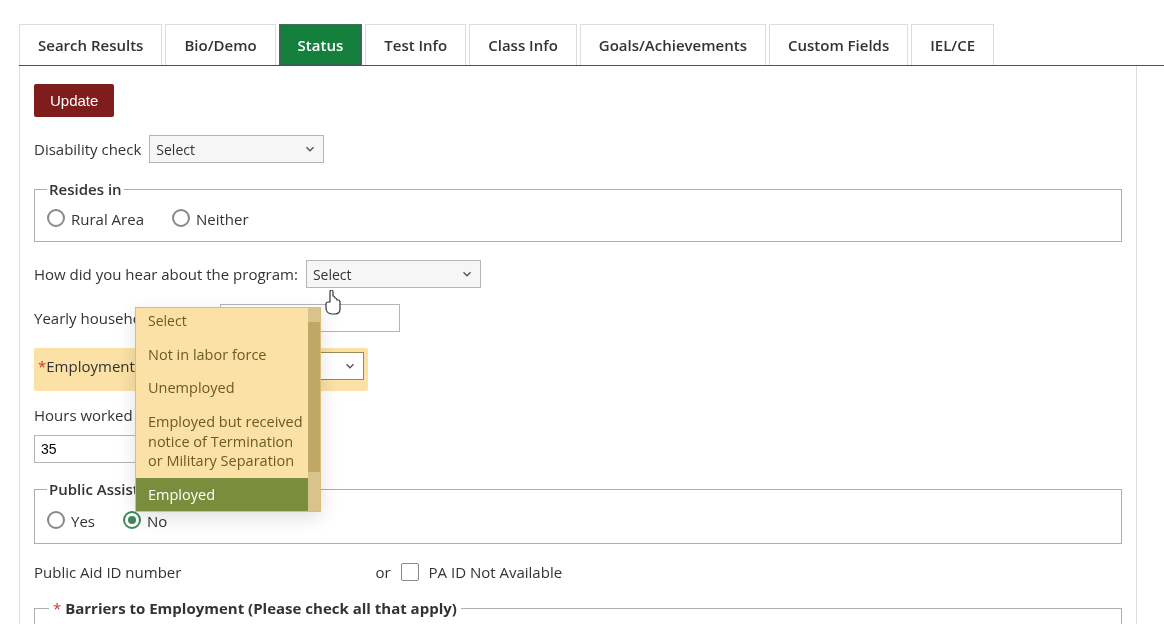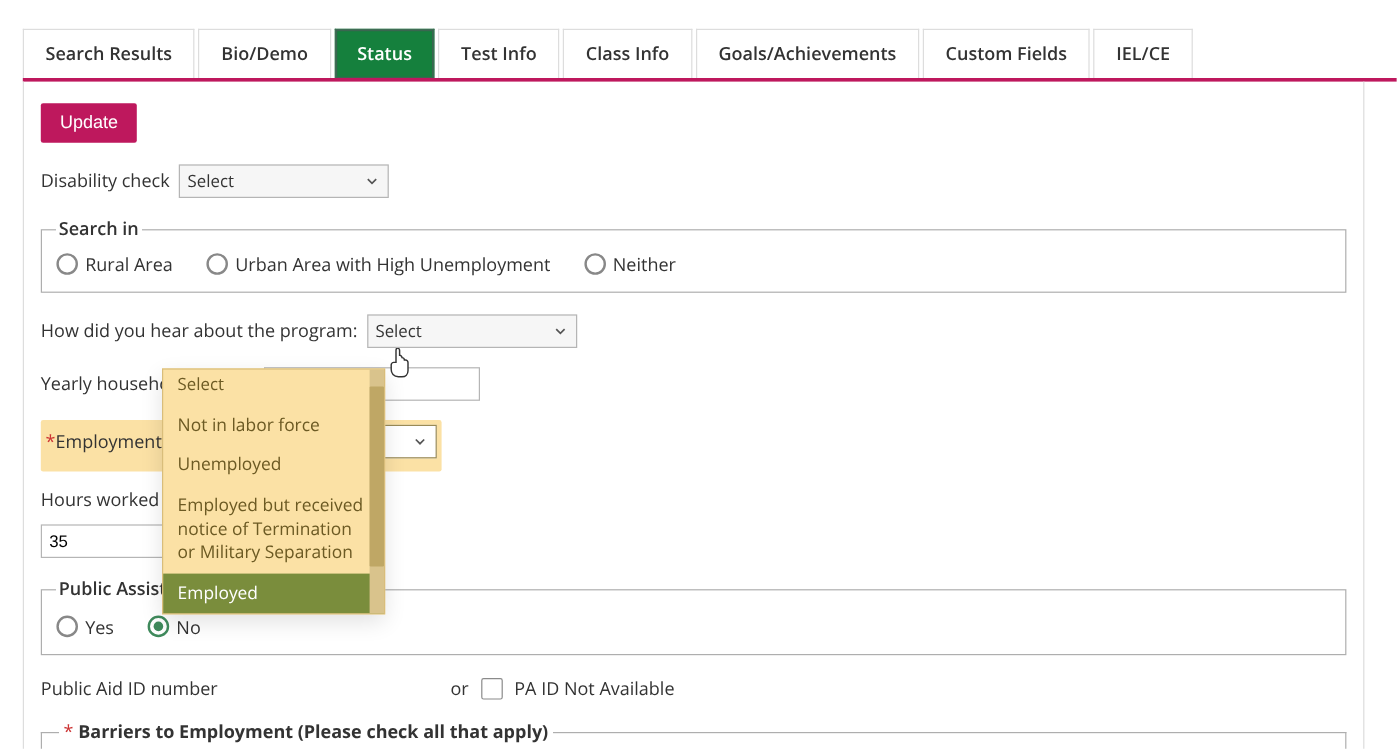--- a/index.html
+++ b/index.html
@@ -1,27 +1,27 @@
 <!DOCTYPE html>
 <html><head>
 <meta charset="utf-8">
 <style>
 * { box-sizing: border-box; margin: 0; padding: 0; }
 body { font-family: "Segoe UI", "Open Sans", Arial, sans-serif; font-size: 15px; color: #333; background: #fff; }
 .page { width: 1164px; height: 624px; position: relative; overflow: hidden; padding-left: 19px; padding-top: 24px; }
 
 
-.tabs { display: flex; border-bottom: 3px solid #be185d; }
+.tabs { display: flex; border-bottom: 1px solid #be185d; }
 .tab { background:#fff; border:1px solid #ddd; border-bottom:none; padding:10px 18px; margin-right:3px; font-weight:600; color:#333; cursor:pointer; font-size:15px; }
 .tab:first-child {  }
 .tab.active { background:#15803d; color:#fff; border-color:#3f6d55; box-shadow: inset 0 0 0 1px #3a6650; }
 
 .panel { border:1px solid #ddd; border-top:none; padding:18px 14px 0 14px; width:1118px; min-height:580px; position:relative; }
 
-.update-btn { background:#be185d; color:#fff; border:none; padding:8px 16px; font-size:15px; font-weight:500; border-radius:2px; cursor:pointer; margin-bottom:18px; }
+.update-btn { background:#7f1d1d; color:#fff; border:none; padding:8px 16px; font-size:15px; font-weight:500; border-radius:2px; cursor:pointer; margin-bottom:18px; }
 
 .row { display:flex; align-items:center; margin-bottom:16px; flex-wrap:wrap; }
 .lbl { color:#333; margin-right:4px; }
 .req { color:#cc3333; }
 
 .select { border:1px solid #b5b5b5; background:#f6f6f6; height:28px; min-width:175px; padding:2px 28px 2px 6px; font-size:14px; position:relative; display:inline-flex; align-items:center; cursor:pointer; }
 .select .chev { position:absolute; right:6px; top:50%; transform:translateY(-50%); }
 .chev svg { display:block; }
 
 .text-input { border:1px solid #b5b5b5; height:28px; padding:2px 6px; font-size:14px; background:#fff; }
@@ -82,29 +82,25 @@
         <span>Select</span>
         <span class="chev">
           <svg width="14" height="14" viewBox="0 0 24 24">
               <path d="M6 9l6 6 6-6" fill="none" stroke="#555" stroke-width="2.4"></path>
             </svg>
         </span>
       </div>
     </div>
 
     <fieldset class="box">
-      <legend>Search in</legend>
+      <legend>Resides in</legend>
       <div style="display:flex;align-items:center;">
         <label class="opt">
             <span class="radio"></span>
             <span class="txt">Rural Area</span>
-          </label>
-        <label class="opt">
-            <span class="radio"></span>
-            <span class="txt">Urban Area with High Unemployment</span>
           </label>
         <label class="opt">
             <span class="radio"></span>
             <span class="txt">Neither</span>
           </label>
       </div>
     </fieldset>
 
     <div class="row">
       <span class="lbl">How did you hear about the program:</span>

